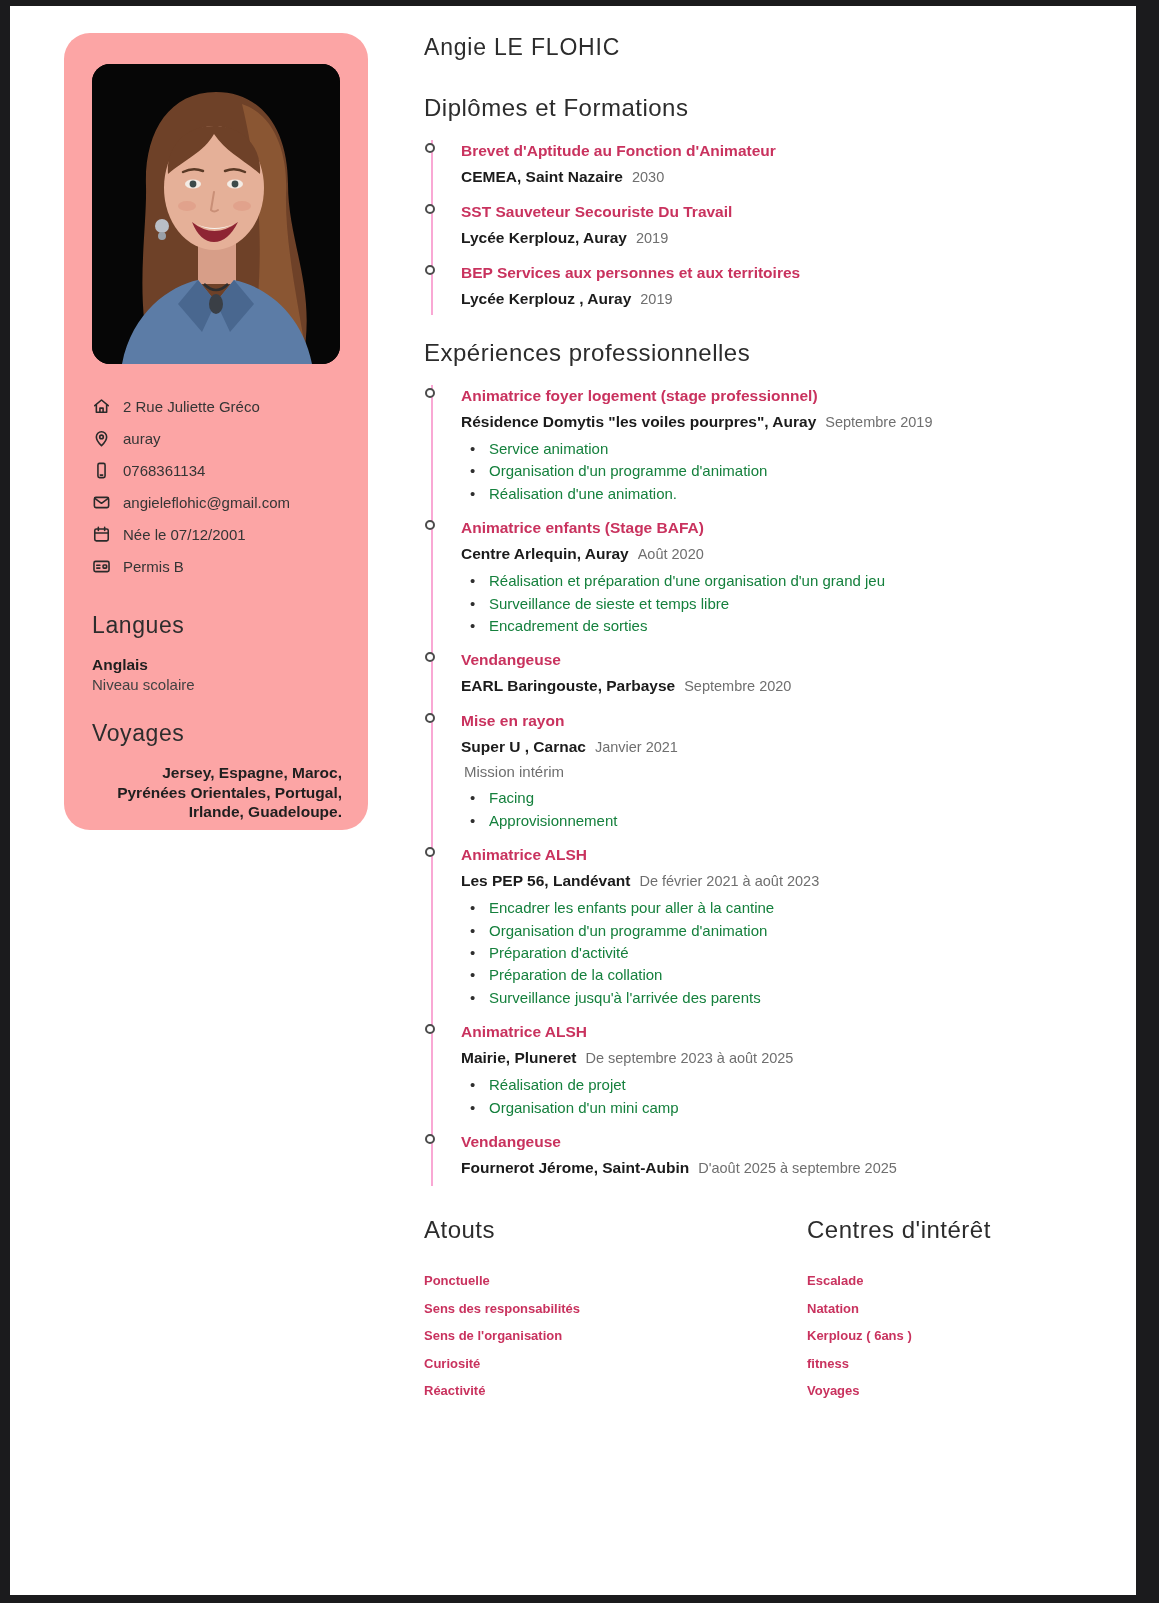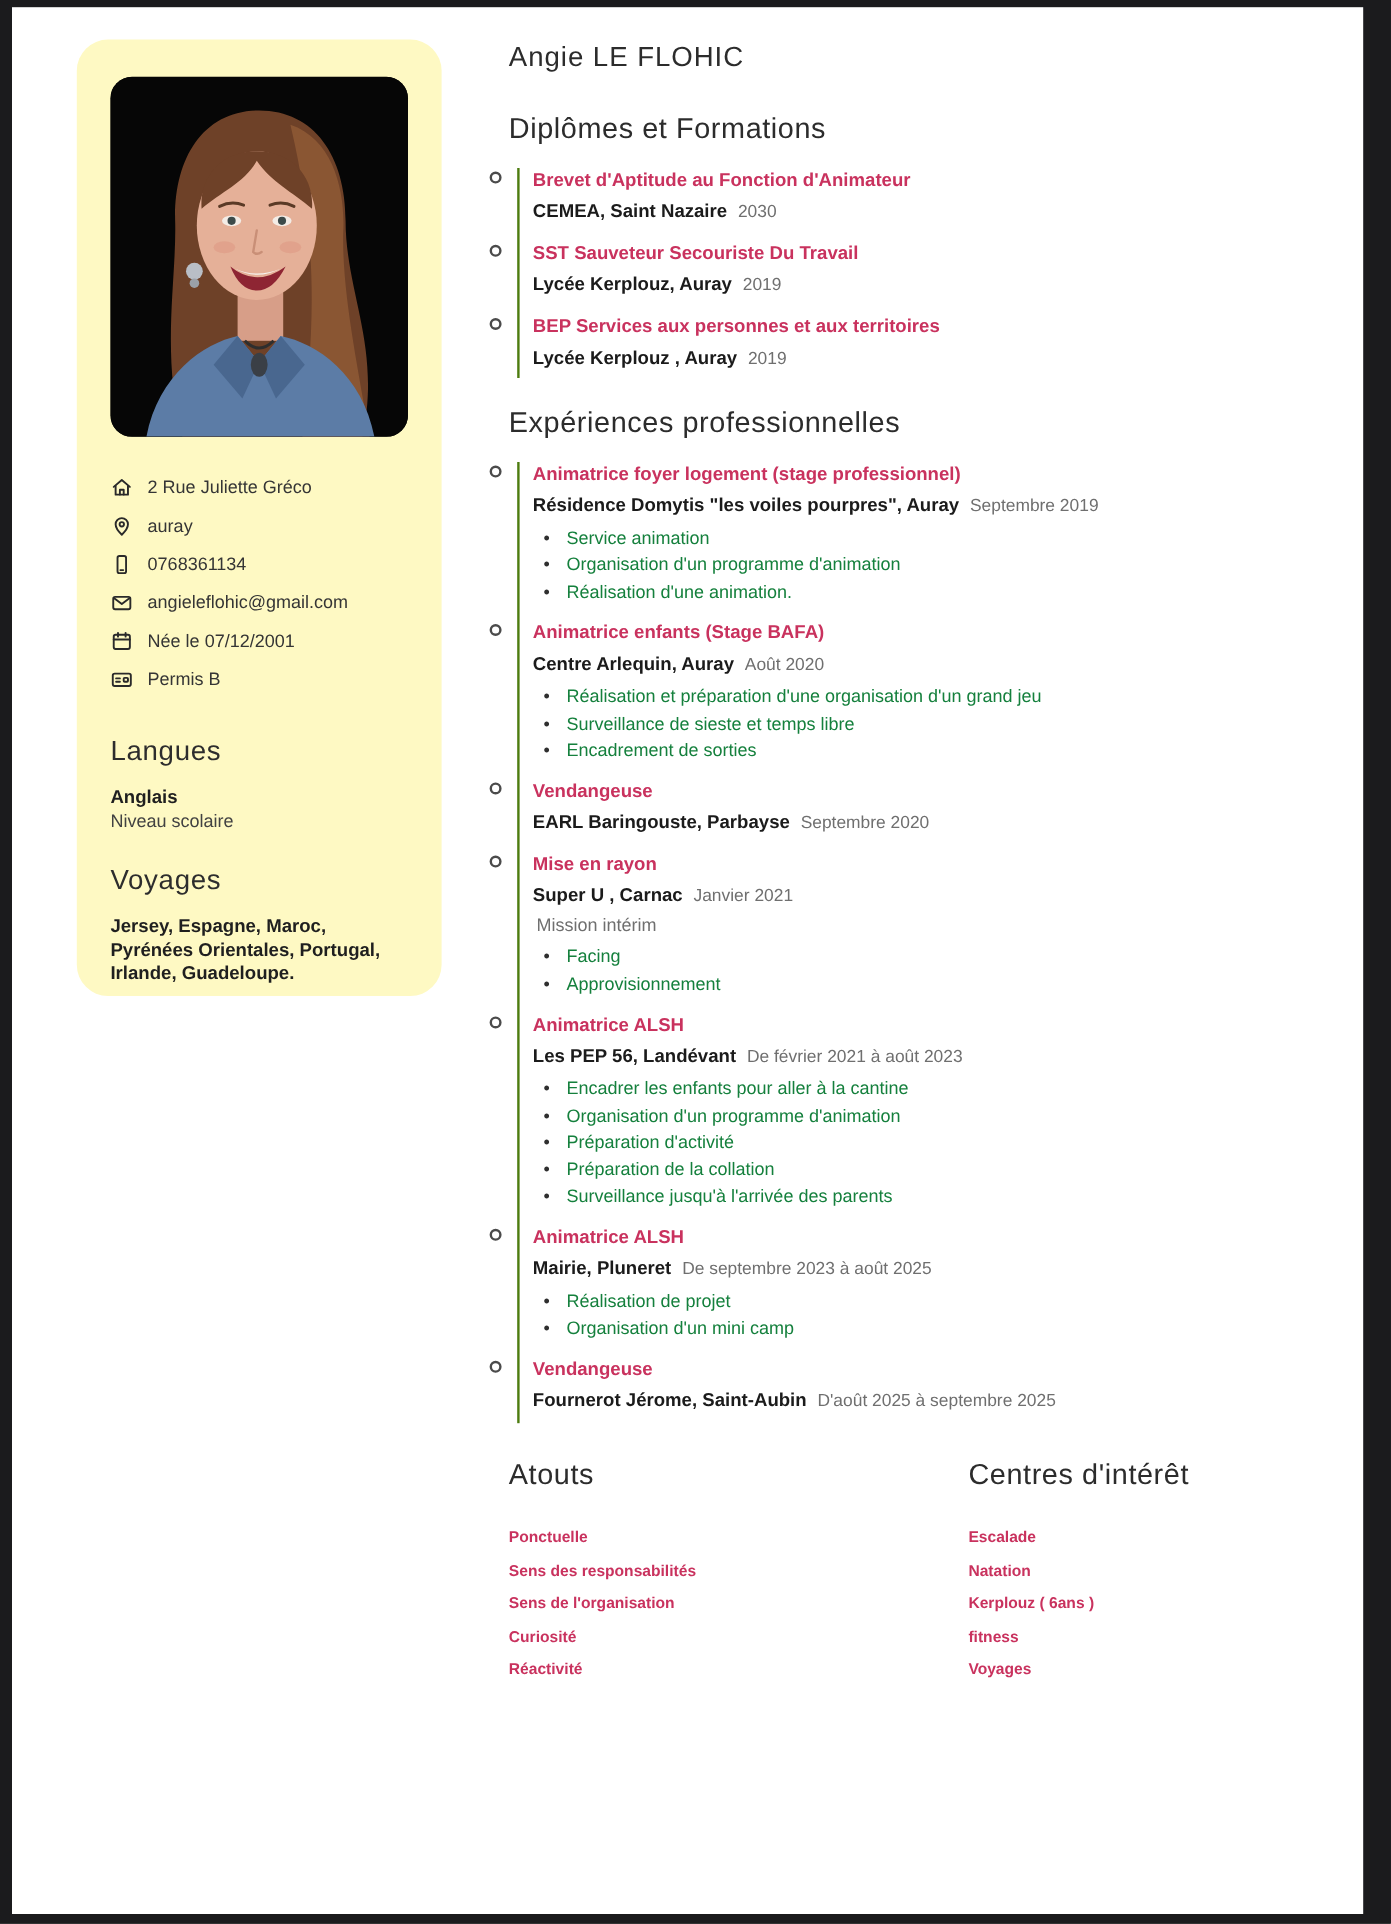--- a/index.html
+++ b/index.html
@@ -4,47 +4,47 @@
 <style>
   * { box-sizing: border-box; margin: 0; padding: 0; }
   html,body { background:#1b1b1d; }
   body { font-family: "Liberation Sans", "DejaVu Sans", sans-serif; }
   .frame { position:relative; width:1159px; height:1603px; background:#1b1b1d; overflow:hidden; }
   .page  { position:absolute; left:10px; top:6px; width:1126px; height:1589px; background:#ffffff; }
 
   
   .sidebar-card{
     position:absolute; left:54px; top:27px; width:304px; height:797px;
-    background:#fef9c3; border-radius:26px; padding:31px 28px 0 28px;
+    background:#fca5a5; border-radius:26px; padding:31px 28px 0 28px;
   }
   .photo{
     width:248px; height:300px; border-radius:18px; background:#050505; overflow:hidden;
   }
   .photo svg{ display:block; width:100%; height:100%; }
   .contact-list{ margin-top:26px; }
   .contact-row{ display:flex; align-items:center; gap:12px; height:32px; }
   .contact-icon{ width:19px; height:19px; flex:0 0 19px; display:flex; align-items:center; justify-content:center; }
   .contact-icon svg{ width:19px; height:19px; stroke:#2a2a2a; fill:none; stroke-width:2; stroke-linecap:round; stroke-linejoin:round; }
   .contact-text{ font-size:15px; color:#353535; }
 
   .side-heading{ font-size:23px; font-weight:500; color:#2d2d2d; letter-spacing:.6px; }
   .langues-heading{ margin-top:30px; }
   .lang-name{ margin-top:17px; font-size:15.5px; font-weight:700; color:#1f1f1f; }
   .lang-level{ margin-top:2px; font-size:15px; color:#424242; }
   .voyages-heading{ margin-top:27px; }
-  .voyages-text{ margin-top:16px; font-size:15.5px; font-weight:700; color:#1f1f1f; line-height:19.5px; width:250px; }
+  .voyages-text{ margin-top:16px; font-size:15.5px; font-weight:700; color:#1f1f1f; line-height:19.5px; width:250px;text-align:right; }
 
   
   .main{ position:absolute; left:414px; top:28px; width:712px; }
   .name{ font-size:23px; font-weight:500; color:#2c2c2c; letter-spacing:.8px; }
   .section-heading{ font-size:24px; font-weight:500; color:#2c2c2c; letter-spacing:.5px; }
   .edu-heading{ margin-top:33px; }
   .exp-heading{ margin-top:24px; }
 
-  .timeline{ margin-top:18px; margin-left:7px; border-left:2px solid #4d7c0f; padding-left:11px; }
+  .timeline{ margin-top:18px; margin-left:7px; border-left:2px solid #f9a8d4; padding-left:28px; }
   .t-item{ position:relative; padding-bottom:12px; }
   .t-dot{
     position:absolute; left:-36px; top:3px; width:10px; height:10px;
     border:2.5px solid #4b4b4b; border-radius:50%; background:#ffffff;
   }
   .t-title{ font-size:15.5px; font-weight:700; color:#c9325e; line-height:22px; }
   .t-orgline{ margin-top:3px; line-height:23px; }
   .t-org{ font-size:15.5px; font-weight:700; color:#1b1b1b; }
   .t-date{ font-size:14.5px; color:#6f6f6f; margin-left:9px; }
   .t-note{ font-size:15px; color:#6f6f6f; line-height:22px; margin-top:2px; padding-left:3px; }

